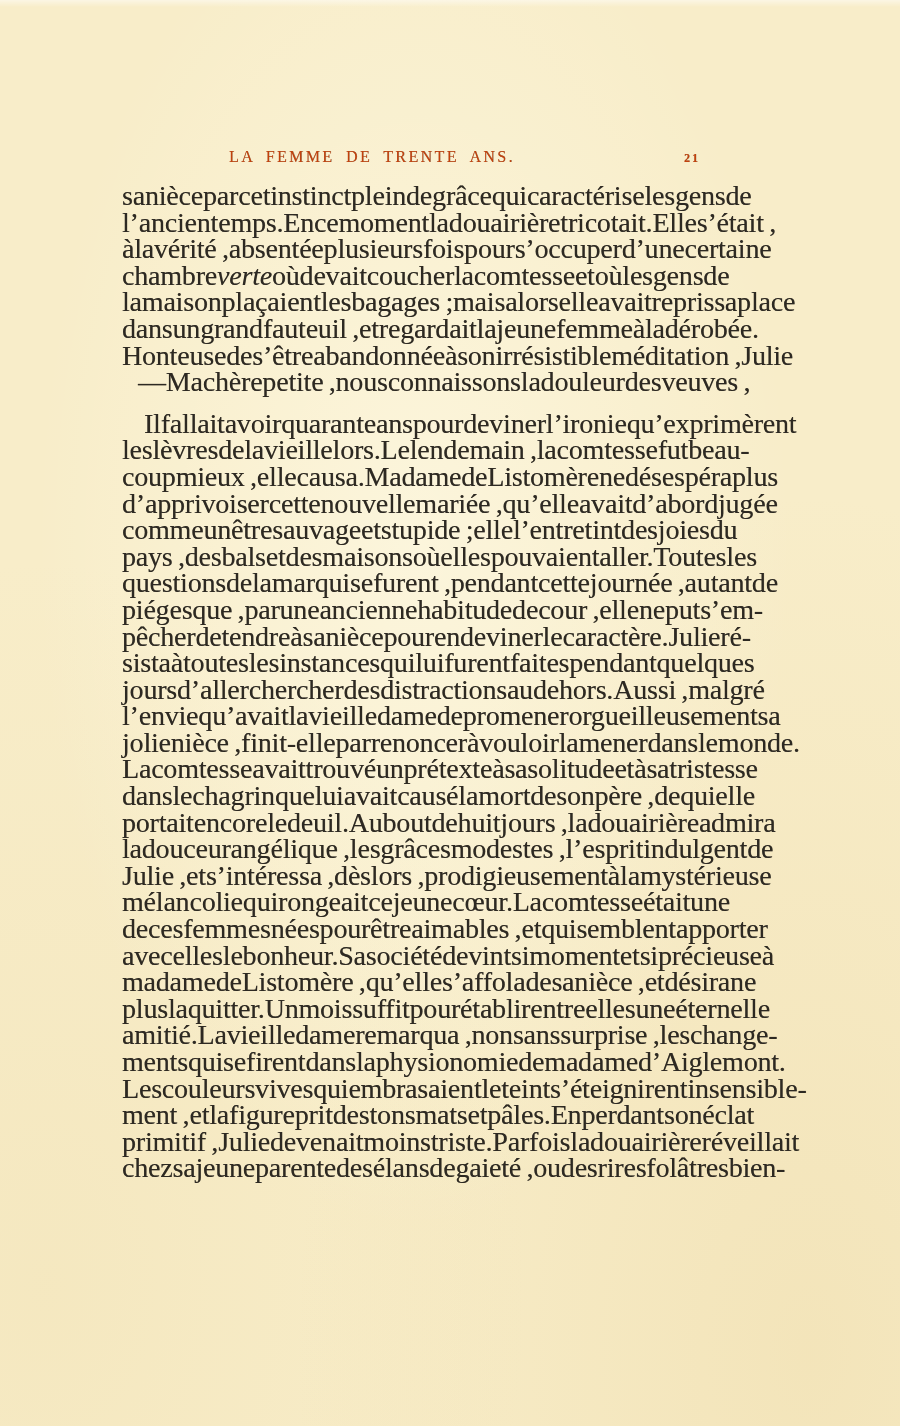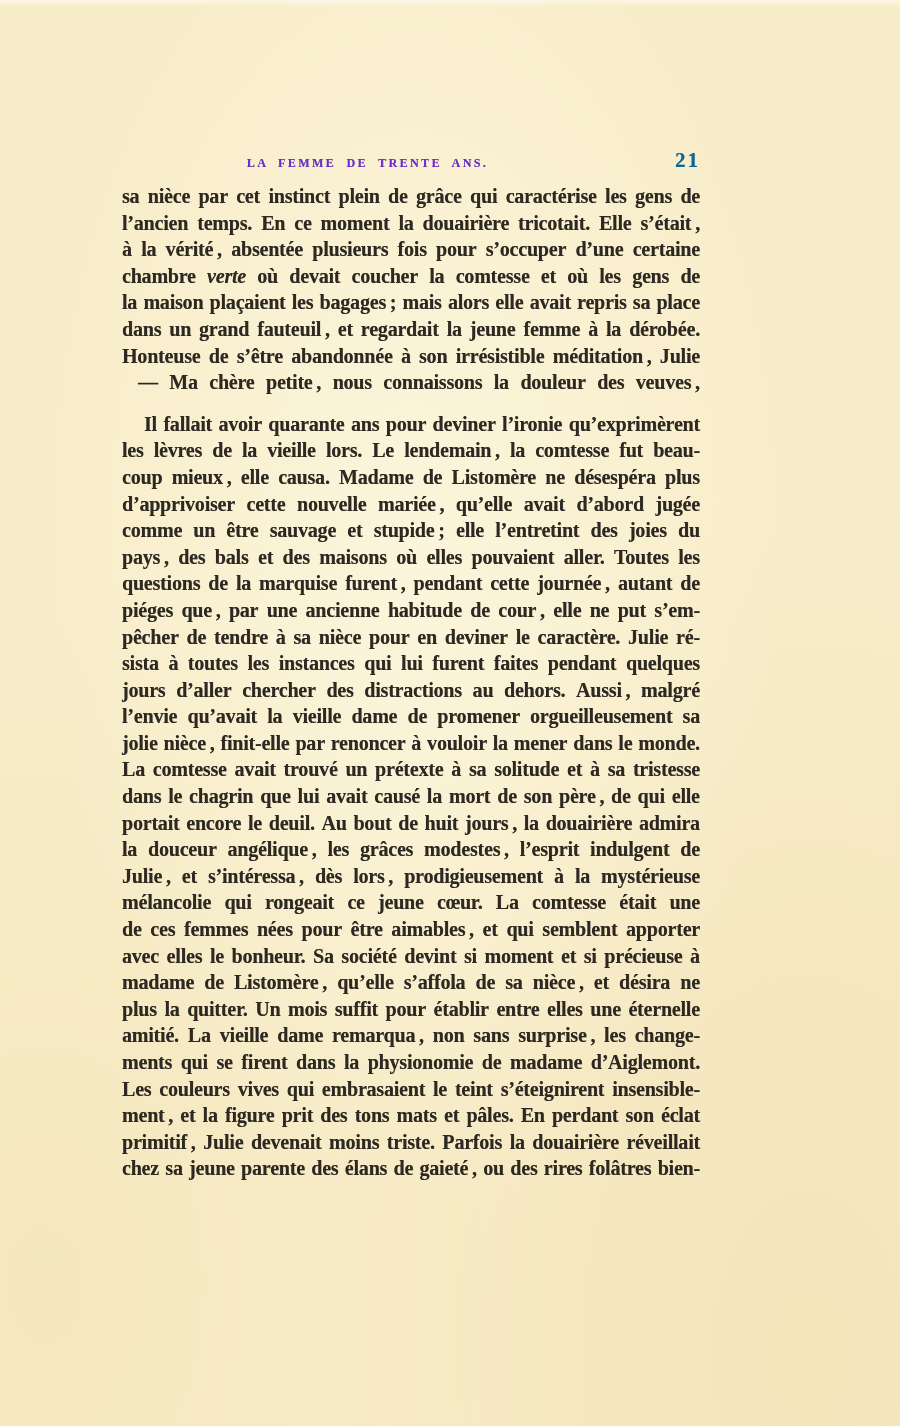--- a/index.html
+++ b/index.html
@@ -24,42 +24,41 @@
   }
   .page-header {
     position: absolute;
     left: 122px; top: 148px; width: 578px;
     display: flex; align-items: baseline;
   }
   .running-title-wrap { flex: 1; text-align: center; }
   .running-title {
     display: inline-block;
     transform: translateX(-31px);
-    font-size: 12px;
-    font-weight: bold;
+    font-size: 16px;
+    font-weight: normal;
     letter-spacing: 2.4px;
     word-spacing: 5px;
-    color: #6d28d9;
+    color: #c2410c;
     text-shadow: 0.3px 0.3px 0 rgba(45,40,30,0.45);
     white-space: nowrap;
   }
   .page-number {
-    font-size: 21px;
+    font-size: 12px;
     font-weight: bold;
     letter-spacing: 2px;
-    color: #0369a1;
+    color: #c2410c;
     text-shadow: 0.3px 0.3px 0 rgba(45,40,30,0.45);
   }
   .text-block {
     position: absolute;
     left: 122px; top: 183px; width: 578px;
-    font-size: 20px;
+    font-size: 28px;
     letter-spacing: -0.2px;
     text-shadow: 0.25px 0.25px 0 rgba(42,37,28,0.5);
-    font-weight: bold;
   }
   .line {
     display: flex;
     justify-content: space-between;
     height: 26.6px;
     line-height: 26.6px;
     white-space: pre;
   }
   .line.end {
     display: block;

